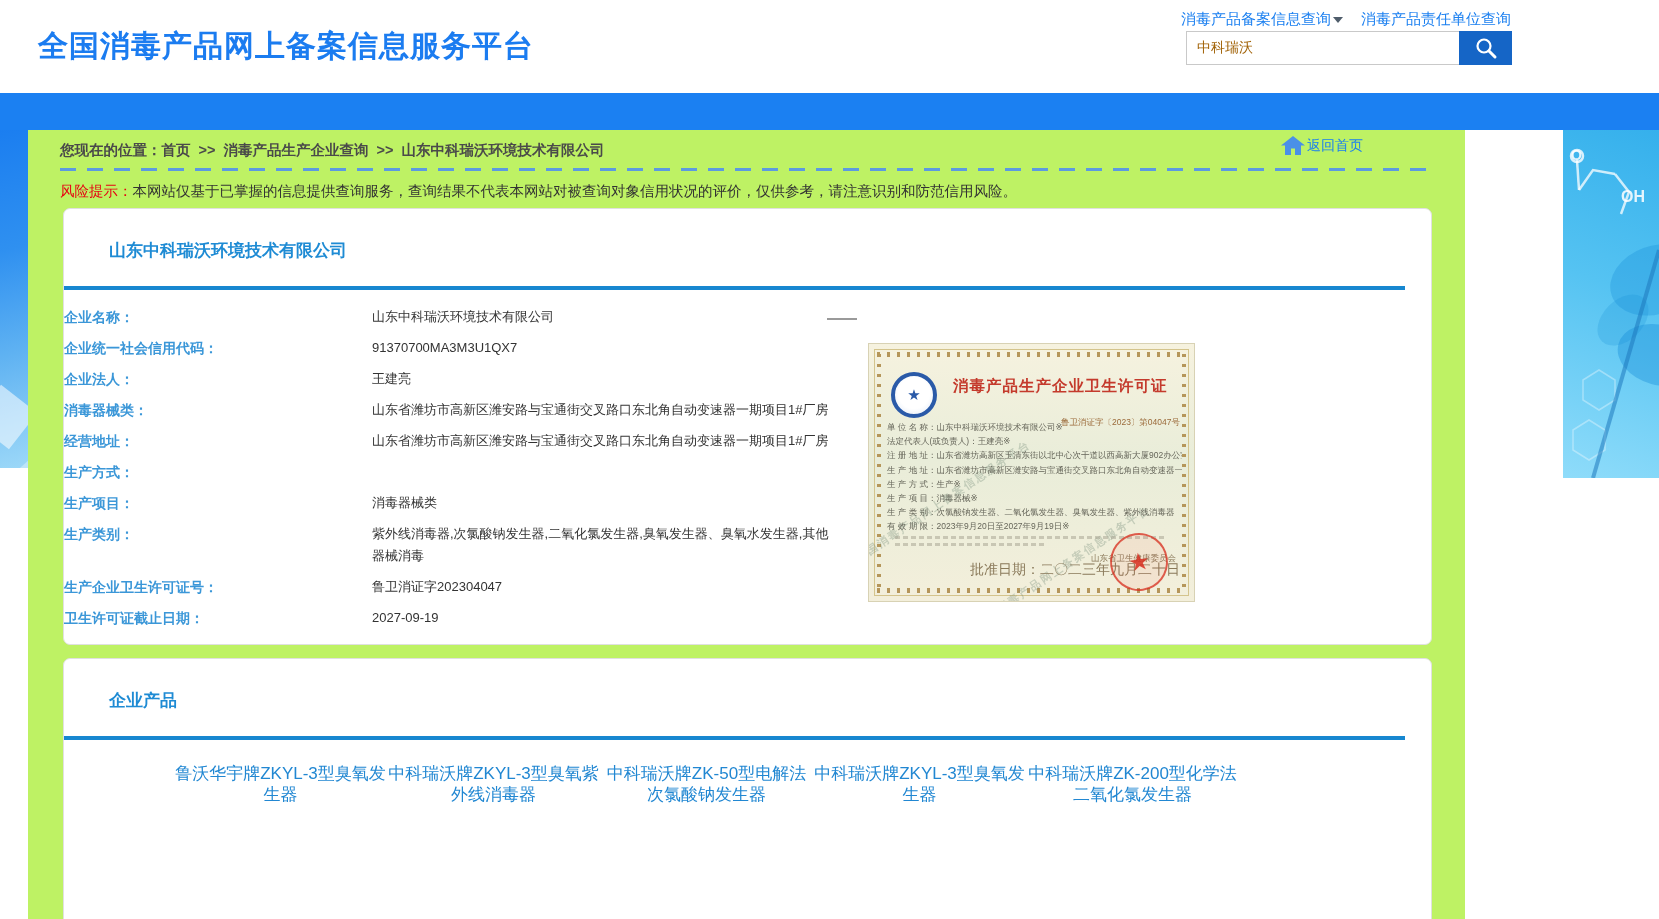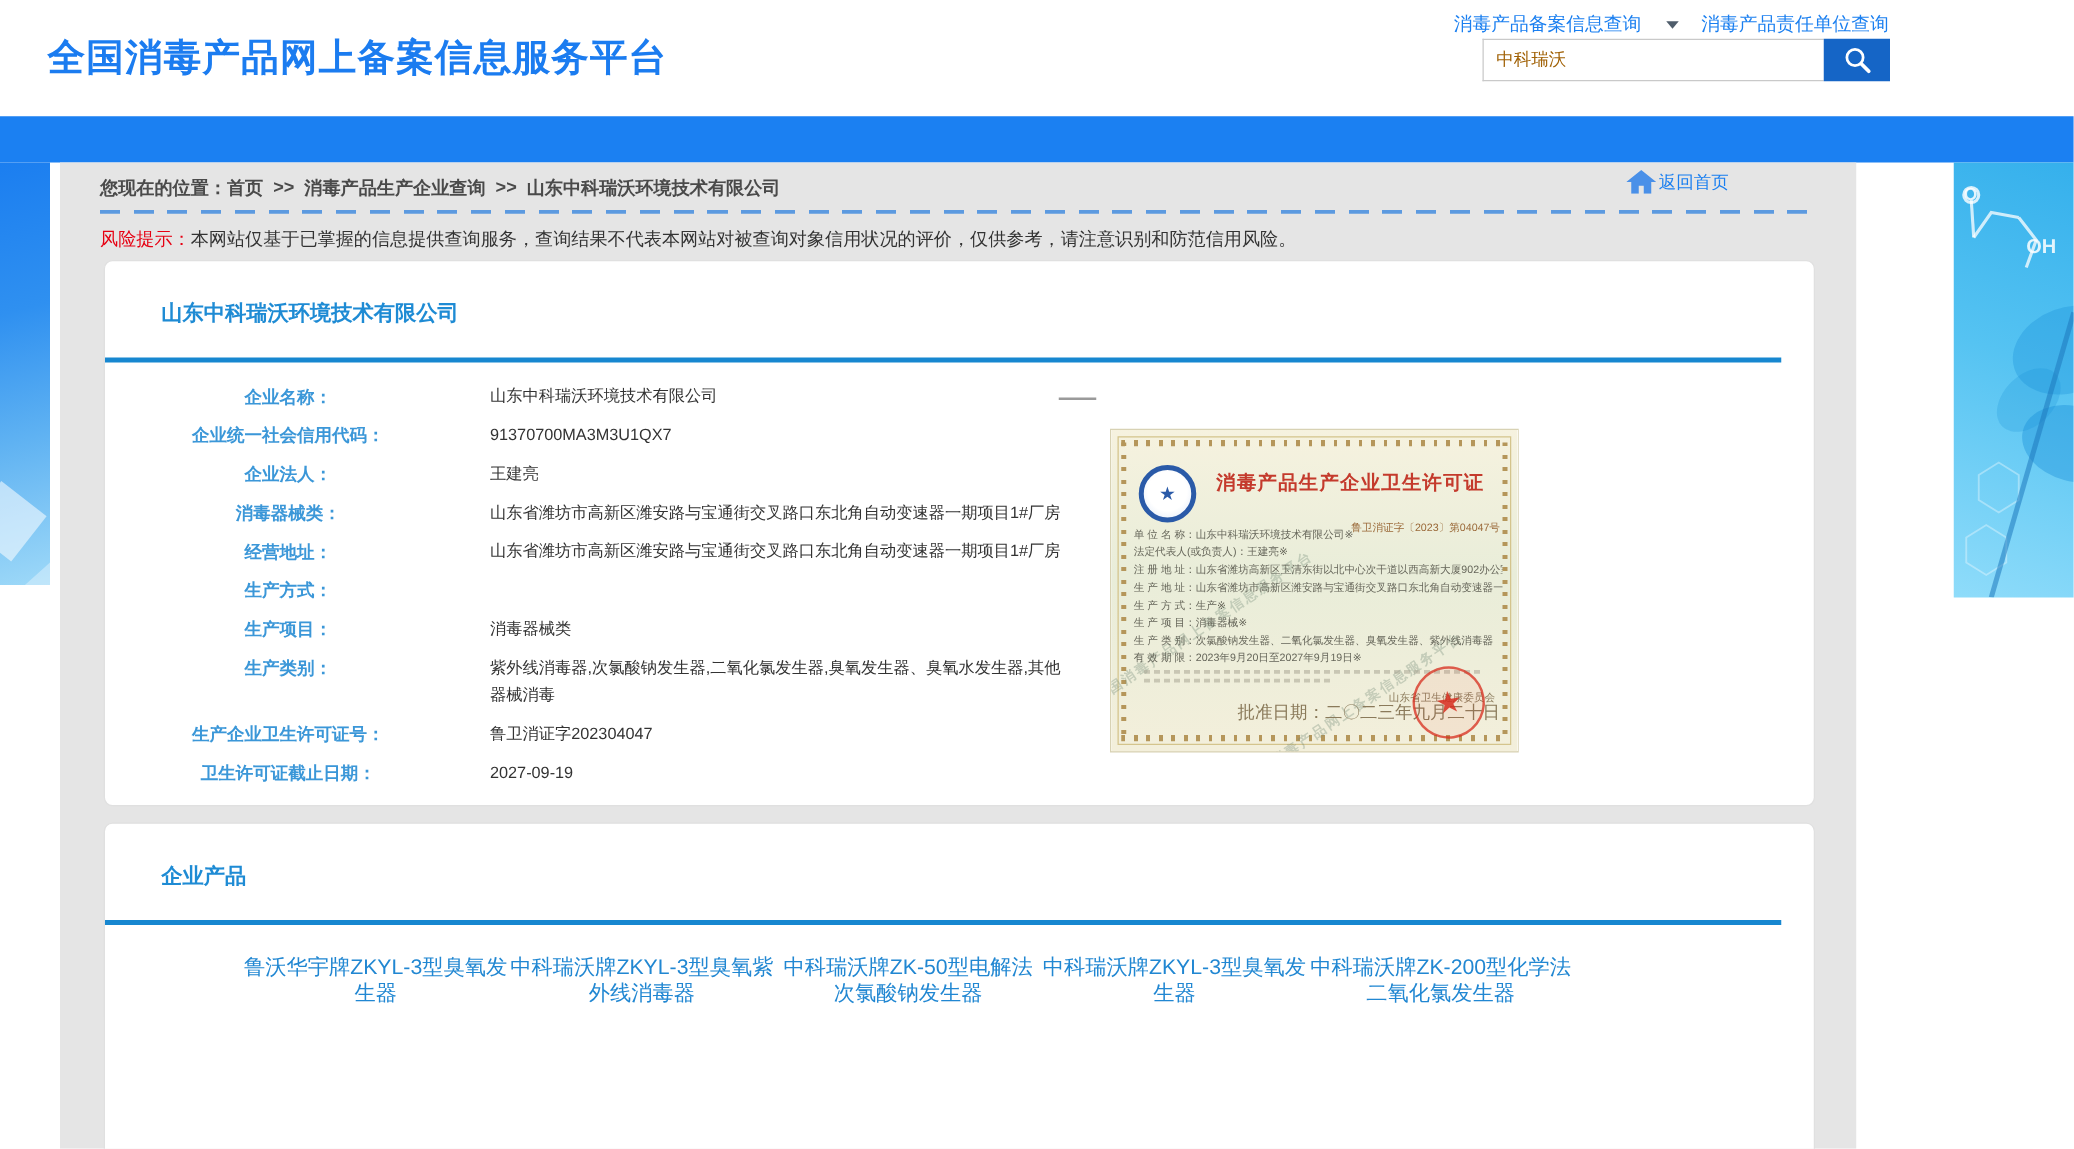--- a/index.html
+++ b/index.html
@@ -4,37 +4,37 @@
 <style>
   * { margin:0; padding:0; box-sizing:border-box; }
   html,body { width:1659px; height:919px; overflow:hidden; background:#fff;
     font-family:"Liberation Sans","DejaVu Sans",sans-serif; }
   body { position:relative; }
 
   
   .site-header { position:absolute; left:0; top:0; width:1659px; height:93px; background:#fff; }
   .site-title { position:absolute; left:38px; top:26px; font-size:30px; font-weight:bold; color:#1b7cf0; letter-spacing:1px; }
   .top-nav { position:absolute; top:10px; right:148px; font-size:15px; color:#1a7ff0; display:flex; align-items:center; gap:18px; white-space:nowrap; }
-  .top-nav a { color:#1a7ff0; text-decoration:none; cursor:pointer; display:flex; align-items:center; gap:20px; }
+  .top-nav a { color:#1a7ff0; text-decoration:none; cursor:pointer; display:flex; align-items:center; gap:2px; }
   .caret-down { width:0; height:0; border-left:5px solid transparent; border-right:5px solid transparent; border-top:6px solid #4f5d6b; display:inline-block; }
   .search-wrap { position:absolute; left:1186px; top:31px; width:326px; height:34px; display:flex; }
   .search-input { width:273px; height:34px; border:1px solid #c9c9c9; border-right:none; font-size:14px; color:#a16207; padding:0 10px; outline:none; font-family:inherit; }
   .search-btn { width:53px; height:34px; background:#1565c6; border:none; cursor:pointer; display:flex; align-items:center; justify-content:center; }
 
   
   .banner-strip { position:absolute; left:0; top:93px; width:1659px; height:37px; background:#1b80f2; }
   .decor-left { position:absolute; left:0; top:130px; width:40px; height:338px;
     background:linear-gradient(165deg,#1b7ef0 0%,#2f90f0 35%,#5fb2f2 65%,#9ed9f8 100%); overflow:hidden; }
   .decor-left .shape1 { position:absolute; left:-18px; bottom:28px; width:46px; height:46px; background:rgba(255,255,255,.55); transform:rotate(38deg); }
   .decor-left .shape2 { position:absolute; left:6px; bottom:-16px; width:60px; height:26px; background:rgba(255,255,255,.35); transform:rotate(-42deg); }
   .decor-right { position:absolute; left:1563px; top:130px; width:96px; height:348px;
     background:linear-gradient(200deg,#35b0ec 0%,#55c3f2 45%,#8fdcfa 100%); overflow:hidden; }
 
   
-  .main { position:absolute; left:48px; top:130px; width:1437px; height:789px; background:#e5e5e5; }
+  .main { position:absolute; left:28px; top:130px; width:1437px; height:789px; background:#bef264; }
 
   .breadcrumb-row { position:absolute; left:32px; top:6px; width:1373px; height:28px; font-size:14.5px; color:#4a4a4a; font-weight:bold; display:flex; align-items:center; }
   .breadcrumb-row .sep { margin:0 8px; color:#4a4a4a; }
   .crumb-link { color:#4a4a4a; text-decoration:none; cursor:pointer; }
   .back-home { position:absolute; right:70px; top:0; display:flex; align-items:flex-end; gap:2px; cursor:pointer; text-decoration:none;text-align:center; }
   .back-home span { color:#1a7ff0; font-size:14px; font-weight:normal; }
 
   .dashed-sep { position:absolute; left:32px; top:38px; width:1373px; height:3px;
     background:repeating-linear-gradient(90deg,#5c9ae0 0 16px,transparent 16px 27px); }
 
@@ -43,21 +43,21 @@
 
   
   .card { position:absolute; left:35px; width:1369px; background:#fff; border:1px solid #e0e0e0; border-radius:7px; }
   .card-company { top:78px; height:437px; }
   .card-products { top:528px; height:420px; }
   .card-title { position:absolute; left:45px; top:30px; font-size:17px; font-weight:bold; color:#1e8bd4; }
   .card-divider { position:absolute; left:0; top:77px; width:1341px; height:4px; background:#1787d0; }
 
   .fields { position:absolute; left:0; top:97px; width:860px; }
   .field-row { display:flex; margin-bottom:9px; line-height:22px; }
-  .field-label { width:293px; text-align:center; font-size:14px; font-weight:bold; color:#3b97d8; flex:0 0 293px; }
+  .field-label { width:293px; text-align:left; font-size:14px; font-weight:bold; color:#3b97d8; flex:0 0 293px; }
   .field-value { margin-left:15px; max-width:462px; font-size:13px; color:#333; }
 
   
   .certificate { position:absolute; left:805px; top:135px; width:325px; height:257px;
     background:linear-gradient(180deg,#f6f2df 0%,#e9edd9 45%,#f3efdb 100%);
     box-shadow:0 0 0 1px #d8d2b4; overflow:hidden; }
   .cert-frame { position:absolute; inset:5px; border:1px solid #d4c48c; }
   .cert-dotrow-top,.cert-dotrow-bottom { position:absolute; left:8px; right:8px; height:5px;
     background:repeating-linear-gradient(90deg,#b5965a 0 3px,transparent 3px 10px); }
   .cert-dotrow-top { top:8px; } .cert-dotrow-bottom { bottom:8px; }

